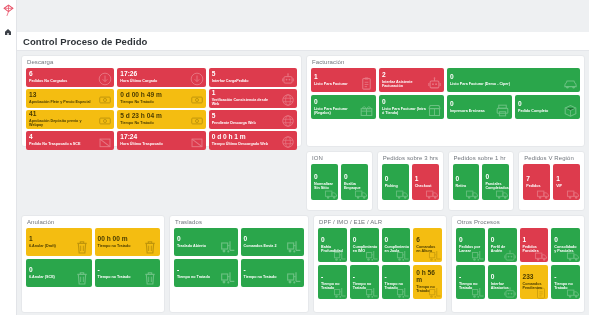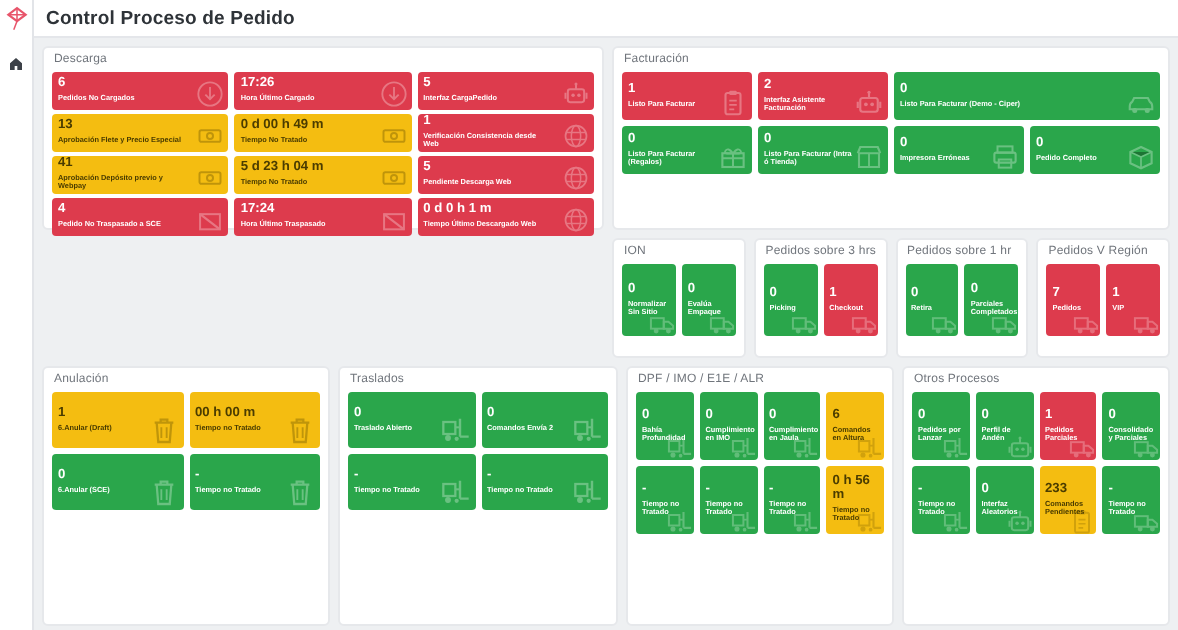--- a/index.html
+++ b/index.html
@@ -20,21 +20,21 @@
     padding-top: 3px; gap: 10px;
   }
   .logo { width: 13px; height: 13px; display: block; }
   .side-ico { width: 11px; height: 11px; display: flex; align-items: center; justify-content: center; }
 
   
   .main { flex: 1; height: 315px; display: flex; flex-direction: column; background: #eef0f2; }
   .topbar {
     height: 19px; min-height: 19px; background: #ffffff;
     border-bottom: 1px solid #e4e6ea;
-    display: flex; align-items: center; padding-left: 6px;
+    display: flex; align-items: center; padding-left: 6px; margin-top: 32px;
   }
   .page-title { font-size: 9.5px; font-weight: bold; color: #2e3338; letter-spacing: .1px; }
 
   .content { flex: 1; padding: 4px 4px 2px 4px; display: flex; flex-direction: column; gap: 4px; overflow: hidden; }
   .band { display: flex; gap: 4px; }
 
   .panel {
     background: #ffffff; border: 1px solid #e6e8eb; border-radius: 3px;
     padding: 3px 4px 4px 4px; display: flex; flex-direction: column;
   }

